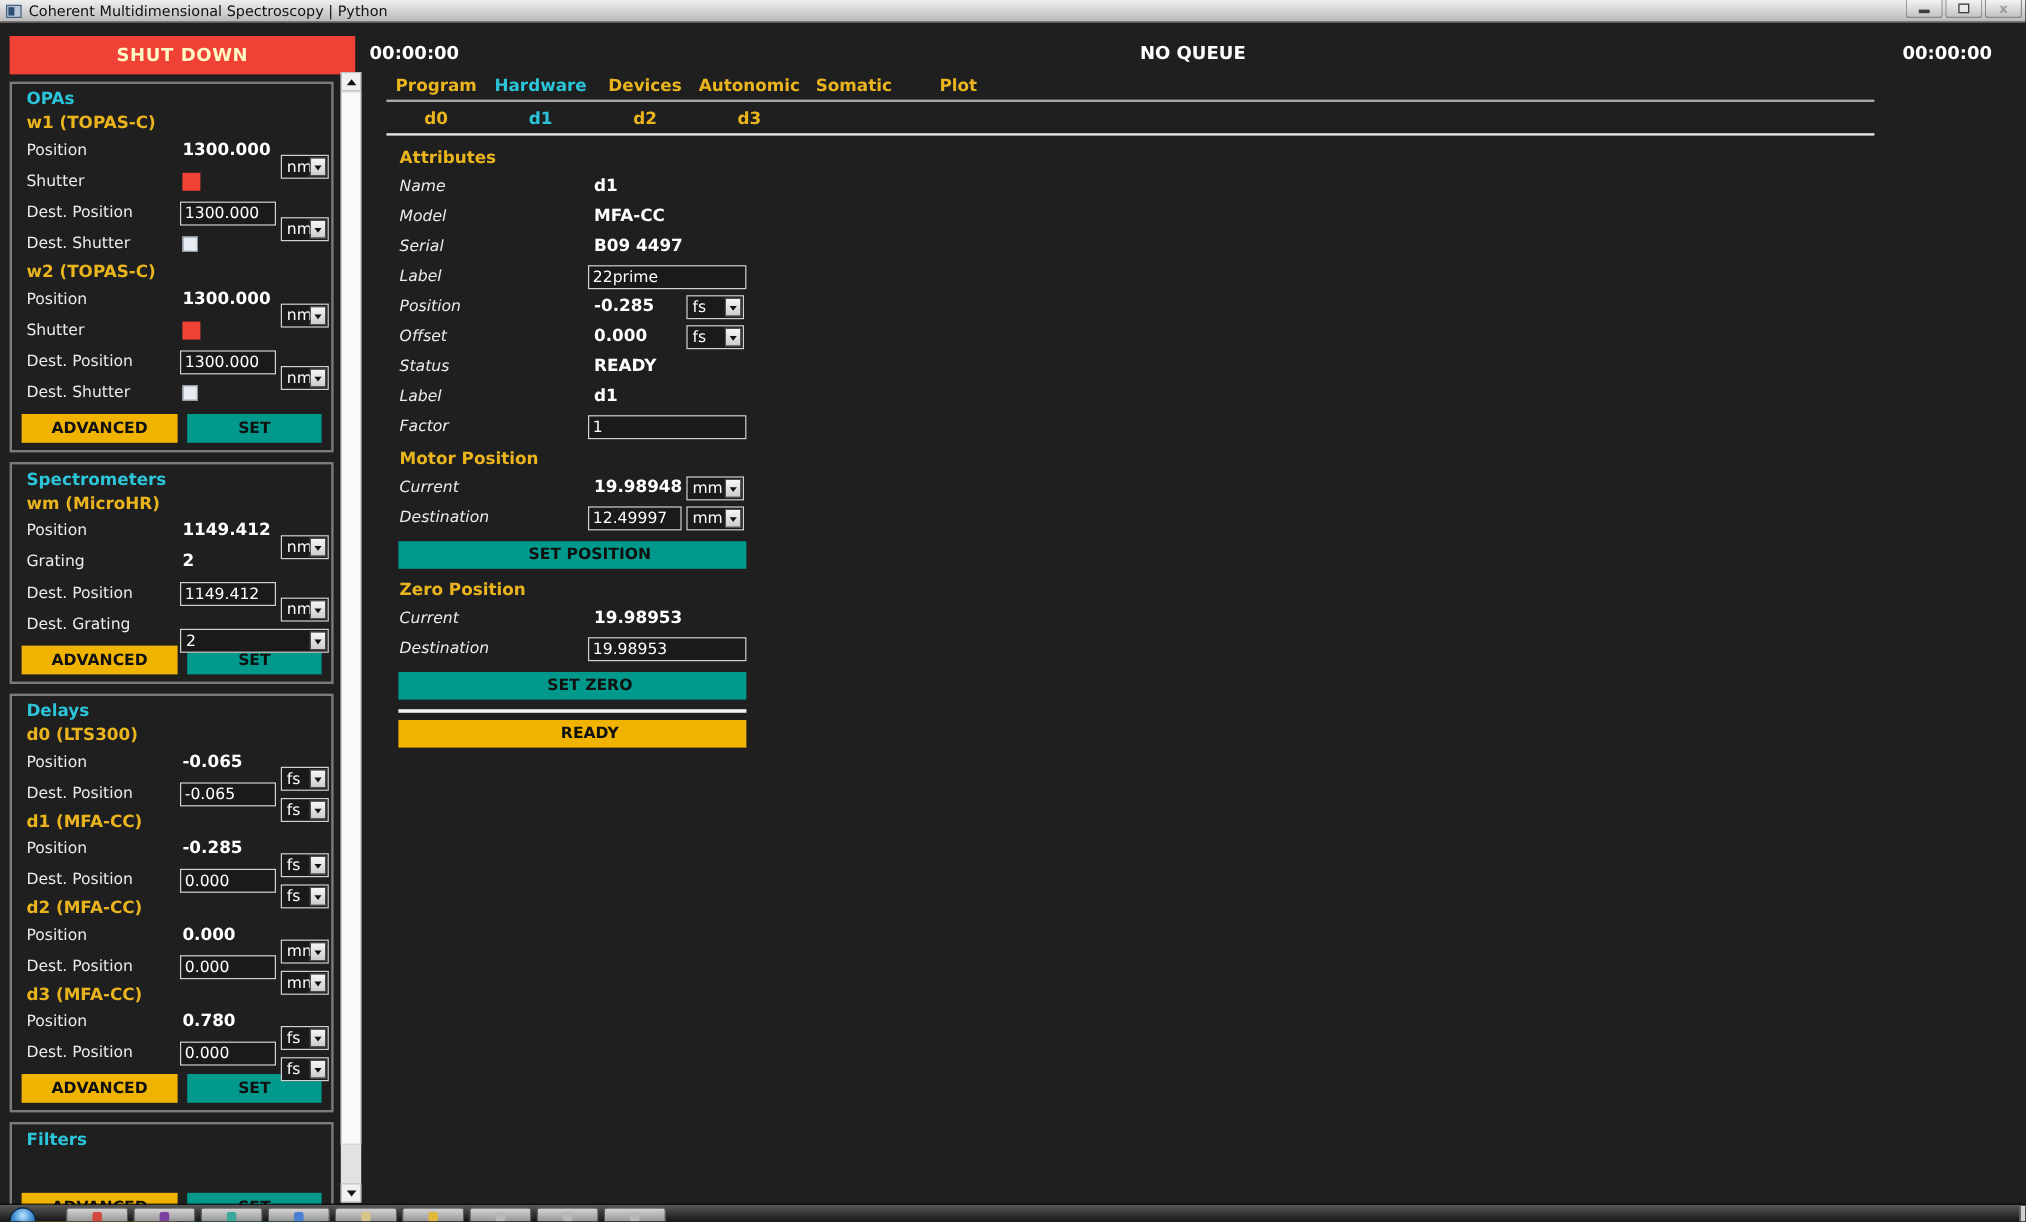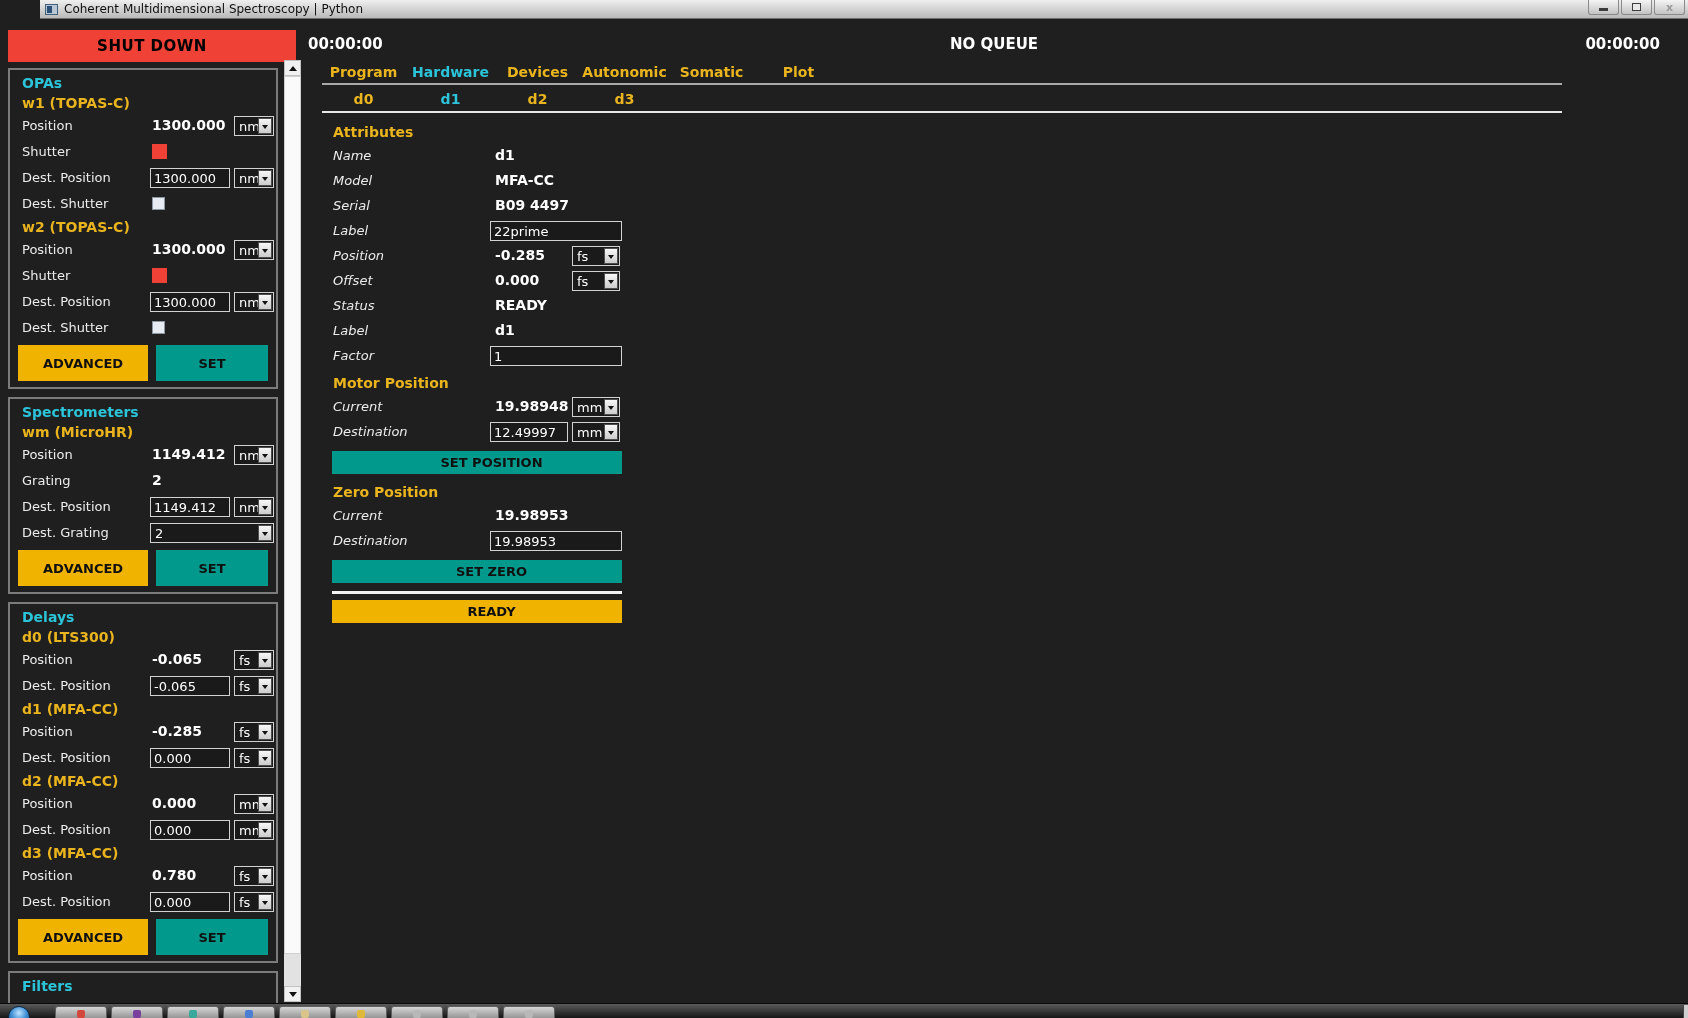--- a/index.html
+++ b/index.html
@@ -5,36 +5,36 @@
   * { box-sizing: border-box; margin:0; padding:0; }
   html,body { width:1688px; height:1018px; }
   body {
     position:relative; overflow:hidden;
     background:#1f1f1f;
     font-family:"DejaVu Sans","Liberation Sans",sans-serif;
   }
   
   .titlebar{position:absolute;left:0;top:0;right:0;height:19px;
     background:linear-gradient(#efefef,#b9b9b9);border-bottom:1px solid #6d6d6d;
-    display:flex;align-items:center;padding-left:5px;margin-left:40px;}
+    display:flex;align-items:center;padding-left:5px;}
   .title-icon{width:13px;height:11px;background:#b9c6d4;border:1px solid #41607e;position:relative;margin-right:6px;}
   .title-icon::after{content:"";position:absolute;left:1px;top:1px;width:5px;height:7px;background:#2b4f77;}
   .title-text{font-size:12px;color:#101010;}
   .win-controls{position:absolute;right:3px;top:0;display:flex;gap:2px;}
   .win-btn{width:31px;height:15px;background:linear-gradient(#f4f4f4,#c3c3c3);
     border:1px solid #8a8a8a;border-top:none;border-radius:0 0 3px 3px;
     display:flex;align-items:center;justify-content:center;position:relative;}
   .ic-min{width:9px;height:3px;background:#3c3c3c;margin-top:5px;}
   .ic-restore{width:9px;height:8px;position:relative;}
   .ic-restore::before{content:"";position:absolute;right:0;top:0;width:7px;height:6px;border:1px solid #3c3c3c;background:#e8e8e8;}
   .ic-restore::after{content:"";position:absolute;left:0;bottom:0;width:7px;height:6px;border:1px solid #3c3c3c;background:#e8e8e8;}
   .ic-close{font-size:11px;font-weight:bold;color:#9a9a9a;line-height:11px;}
   
   .shutdown-btn{position:absolute;left:8px;top:30px;width:288px;height:32px;
-    background:var(--red);color:#000000;font-weight:bold;font-size:15px;
+    background:var(--red);color:#fef9c3;font-weight:bold;font-size:15px;
     display:flex;align-items:center;justify-content:center;letter-spacing:.5px;cursor:default;}
   .queue-bar{position:absolute;left:300px;top:30px;right:0;height:30px;}
   .timer{position:absolute;top:5px;color:#fff;font-weight:bold;font-size:15px;}
   .timer-left{left:8px;}
   .timer-right{right:28px;}
   .queue-status{position:absolute;top:5px;left:50%;transform:translateX(-50%);
     color:#fff;font-weight:bold;font-size:15px;text-align:right;}
   
   .tabs-row{position:absolute;left:320px;top:62px;display:flex;}
   .dtabs-row{position:absolute;left:320px;top:89px;display:flex;}
@@ -48,30 +48,30 @@
   .sbox{border:2px solid #7b7b7b;margin-bottom:8px;padding:3px 0;position:relative;background:#1f1f1f;}
   .sec-title{height:20px;line-height:20px;padding-left:12px;color:var(--cyan);font-weight:bold;font-size:14px;}
   .grp-title{height:20px;line-height:20px;padding-left:12px;color:var(--yellow);font-weight:bold;font-size:14px;}
   .srow{height:26px;position:relative;}
   .srow .lbl{position:absolute;left:12px;top:5px;font-size:13px;color:#ececec;}
   .srow .val{position:absolute;left:142px;top:4px;font-size:14px;font-weight:bold;color:#fff;}
   .field{background:#1a1a1a;border:1px solid #d2d2d2;color:#fff;font-size:13px;
     padding:0 3px;font-family:inherit;outline:none;}
   .srow .field{position:absolute;left:140px;top:3px;width:80px;height:20px;}
   .dd{border:1px solid #d2d2d2;background:#1a1a1a;position:absolute;height:20px;cursor:default;}
-  .srow .dd{left:224px;top:3px;width:40px;padding-left:32px;}
+  .srow .dd{left:224px;top:16px;width:40px;padding-left:32px;}
   .srow .dd.wide{left:140px;width:124px;}
   .dd .dd-text{position:absolute;left:4px;top:2px;font-size:13px;color:#fff;}
   .dd .dd-btn{position:absolute;right:1px;top:1px;bottom:1px;width:14px;
     background:linear-gradient(#f7f7f7,#cccccc);border:1px solid #4e4e4e;
     display:flex;align-items:center;justify-content:center;}
   .dd .dd-btn::after{content:"";width:0;height:0;border:3px solid transparent;border-top:4px solid #111;margin-top:4px;}
   .shutter-ind{position:absolute;left:142px;top:5px;width:15px;height:15px;background:var(--red);}
   .chk{position:absolute;left:142px;top:6px;width:13px;height:13px;background:#e6ecf1;border:1px solid #8d97a1;}
-  .sbtn-row{display:flex;margin:4px 8px 3px 8px;height:36px;gap:8px;}
+  .sbtn-row{display:flex;margin:4px 8px 3px 8px;height:24px;gap:8px;}
   .btn{display:flex;align-items:center;justify-content:center;font-weight:bold;font-size:13px;color:#101010;cursor:default;}
   .btn-advanced{flex:0 0 130px;background:var(--yellowBtn);}
   .btn-set{flex:1;background:var(--teal);}
   .spacer28{height:30px;}
   
   .vscroll{position:absolute;left:284px;top:60px;width:17px;height:942px;background:#e2e2e2;}
   .vs-btn{position:absolute;left:0;width:17px;height:16px;background:#f1f1f1;border:1px solid #c2c2c2;
     display:flex;align-items:center;justify-content:center;}
   .vs-up{top:0;} .vs-down{bottom:0;}
   .vs-up::after{content:"";border:4px solid transparent;border-bottom:5px solid #111;margin-bottom:4px;}

